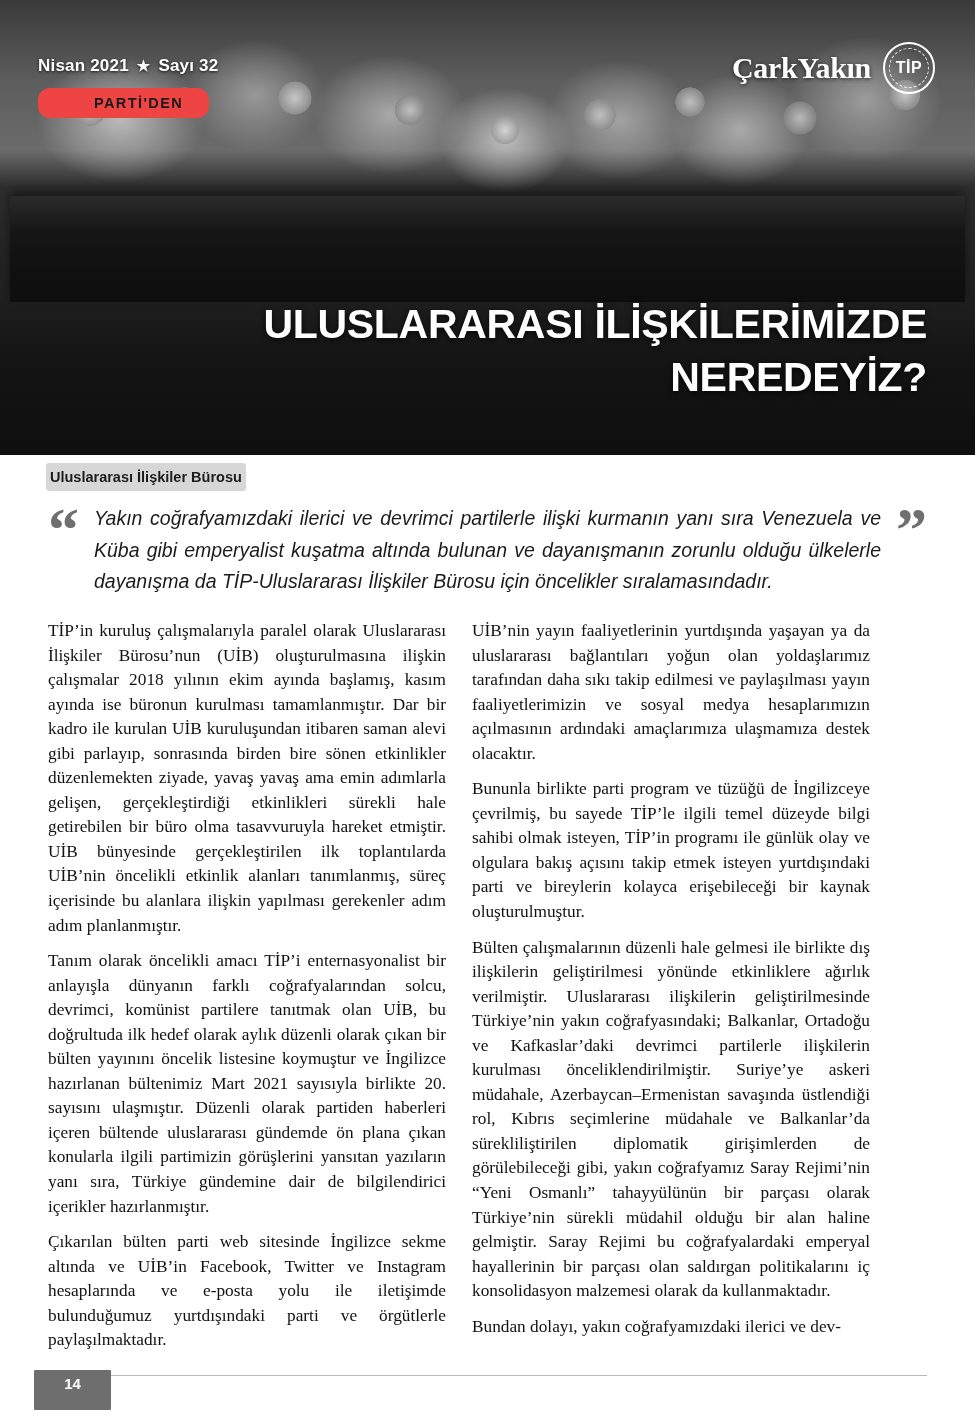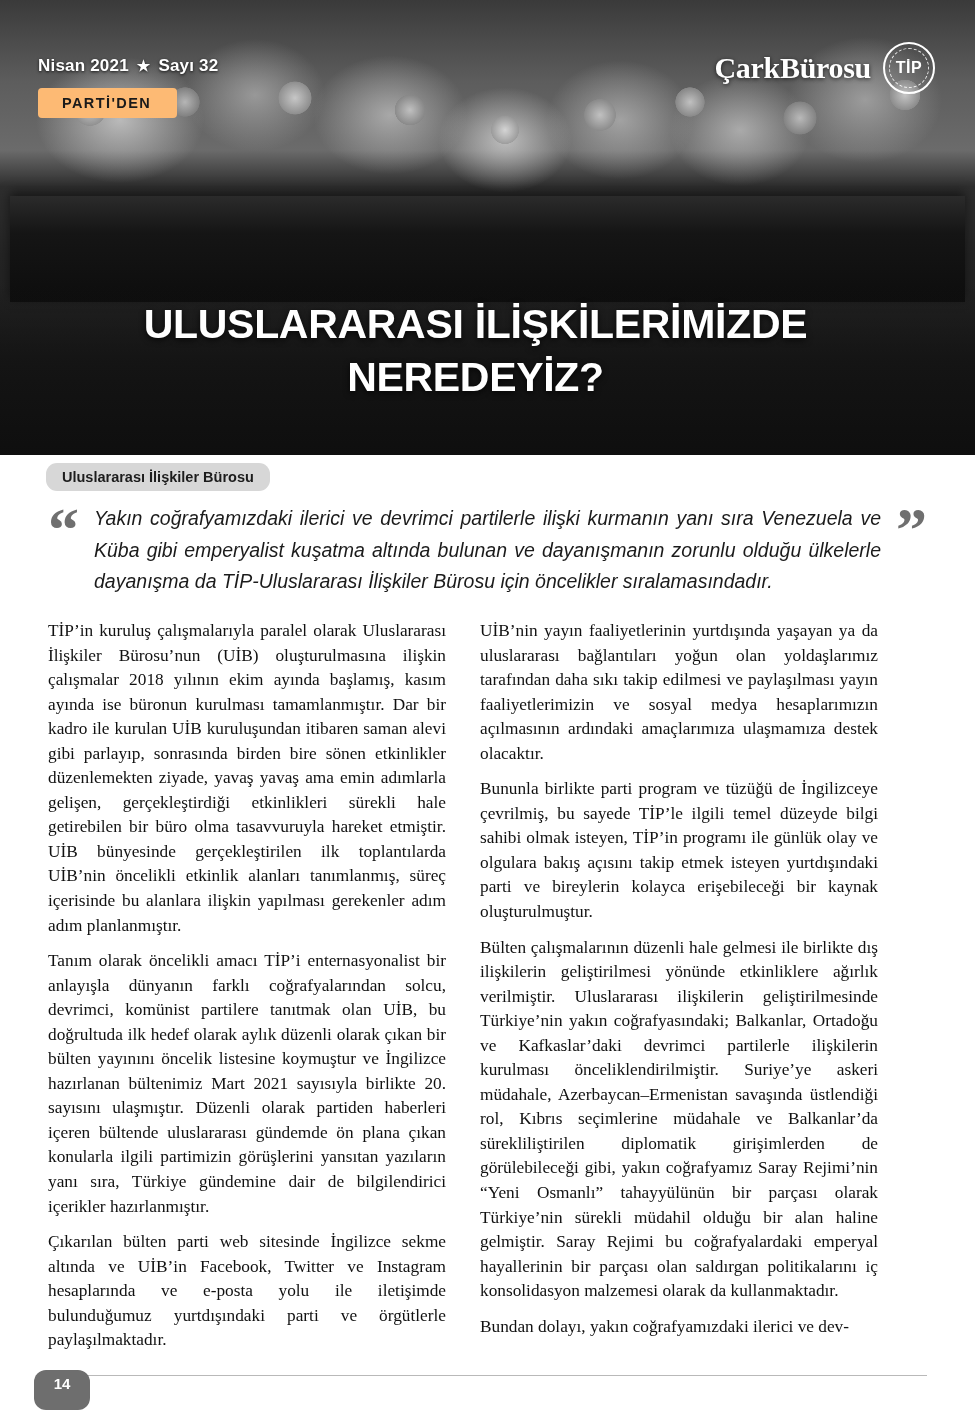--- a/index.html
+++ b/index.html
@@ -70,28 +70,28 @@
     font-size: 17px;
     font-weight: bold;
     letter-spacing: .2px;
     text-shadow: 0 1px 3px rgba(0,0,0,.8);
   }
   .issue-line .star { font-size: 15px; margin: 0 3px; }
 
   .kicker {
     position: absolute;
     top: 88px; left: 38px;
-    background: #fdba74;
+    background: #ef4444;
     color: #1a1a1a;
     font-family: "Liberation Sans", sans-serif;
     font-size: 14.5px;
     font-weight: bold;
     letter-spacing: 1.4px;
-    padding: 7px 26px 7px 24px;
-    border-radius: 4px;
+    padding: 7px 26px 7px 56px;
+    border-radius: 12px;
   }
 
   .brand {
     position: absolute;
     top: 42px; right: 40px;
     display: flex;
     align-items: center;
     gap: 12px;
   }
   .brand-text {
@@ -123,21 +123,21 @@
     font-size: 16px;
     font-weight: bold;
     letter-spacing: .5px;
     z-index: 2;
   }
 
   .headline {
     position: absolute;
     left: 24px; right: 48px;
     bottom: 52px;
-    text-align: center;
+    text-align: right;
     color: #fff;
     font-family: "Liberation Sans", sans-serif;
     font-weight: bold;
     font-size: 41px;
     line-height: 1.28;
     letter-spacing: -.3px;
     text-shadow: 0 2px 6px rgba(0,0,0,.75);
   }
   .headline .l1 { display: block; }
   .headline .l2 { display: block; }
@@ -148,22 +148,22 @@
     height: 42px;
   }
   .byline {
     position: absolute;
     left: 46px; top: 8px;
     background: #d7d7d7;
     color: #1c1c1c;
     font-family: "Liberation Sans", sans-serif;
     font-size: 14.5px;
     font-weight: bold;
-    padding: 6px 16px;
-    border-radius: 11px;
+    padding: 6px 4px;
+    border-radius: 3px;
   }
 
   
   .quote {
     position: relative;
     margin: 6px 48px 10px 48px;
     padding: 0 46px;
     min-height: 106px;
   }
   .quote p {
@@ -183,21 +183,21 @@
     font-weight: bold;
     line-height: .72;
     user-select: none;
   }
   .qmark.open { left: 0; top: 4px; }
   .qmark.close { right: 0; top: 4px; }
 
   
   .columns {
     display: flex;
-    gap: 34px;
+    gap: 26px;
     margin: 10px 48px 0 48px;
   }
   .col { width: 398px; }
   .col p {
     margin: 0 0 11px 0;
     font-family: "Liberation Serif", serif;
     font-size: 17.3px;
     line-height: 1.42;
     color: #111;
     text-align: justify;
@@ -209,31 +209,31 @@
     position: absolute;
     left: 48px; right: 48px;
     bottom: 42px;
     border-top: 1px solid #b9b9b9;
   }
 
   
   .folio {
     position: absolute;
     left: 34px; bottom: 8px;
-    width: 56px; height: 40px;
+    width: 77px; height: 40px;
     background: #6e6e6e;
     color: #fff;
     font-family: "Liberation Sans", sans-serif;
     font-size: 15px;
     font-weight: bold;
     display: flex;
     align-items: flex-start;
     justify-content: center;
     padding-top: 5px;
-    border-radius: 12px;
+    border-radius: 1px;
   }
 </style>
 </head>
 <body>
 
 <div class="hero">
   <div class="hero-photo"></div>
   <div class="hero-crowd"></div>
   <div class="hero-banner"></div>
   <div class="hero-scrim"></div>
@@ -241,21 +241,21 @@
   <div class="issue-line">
     <span>Nisan 2021</span>
     <span class="star">★</span>
     <span>Sayı 32</span>
   </div>
 
   <div class="kicker">PARTİ'DEN</div>
 
   <div class="brand">
     <div class="brand-text">
-      <span>Çark</span><span class="b2">Bürosu</span>
+      <span>Çark</span><span class="b2">Yakın</span>
     </div>
     <div class="brand-logo">
       <span>TİP</span>
     </div>
   </div>
 
   <div class="headline">
     <span class="l1">ULUSLARARASI İLİŞKİLERİMİZDE NEREDEYİZ?</span>
   </div>
 </div>

